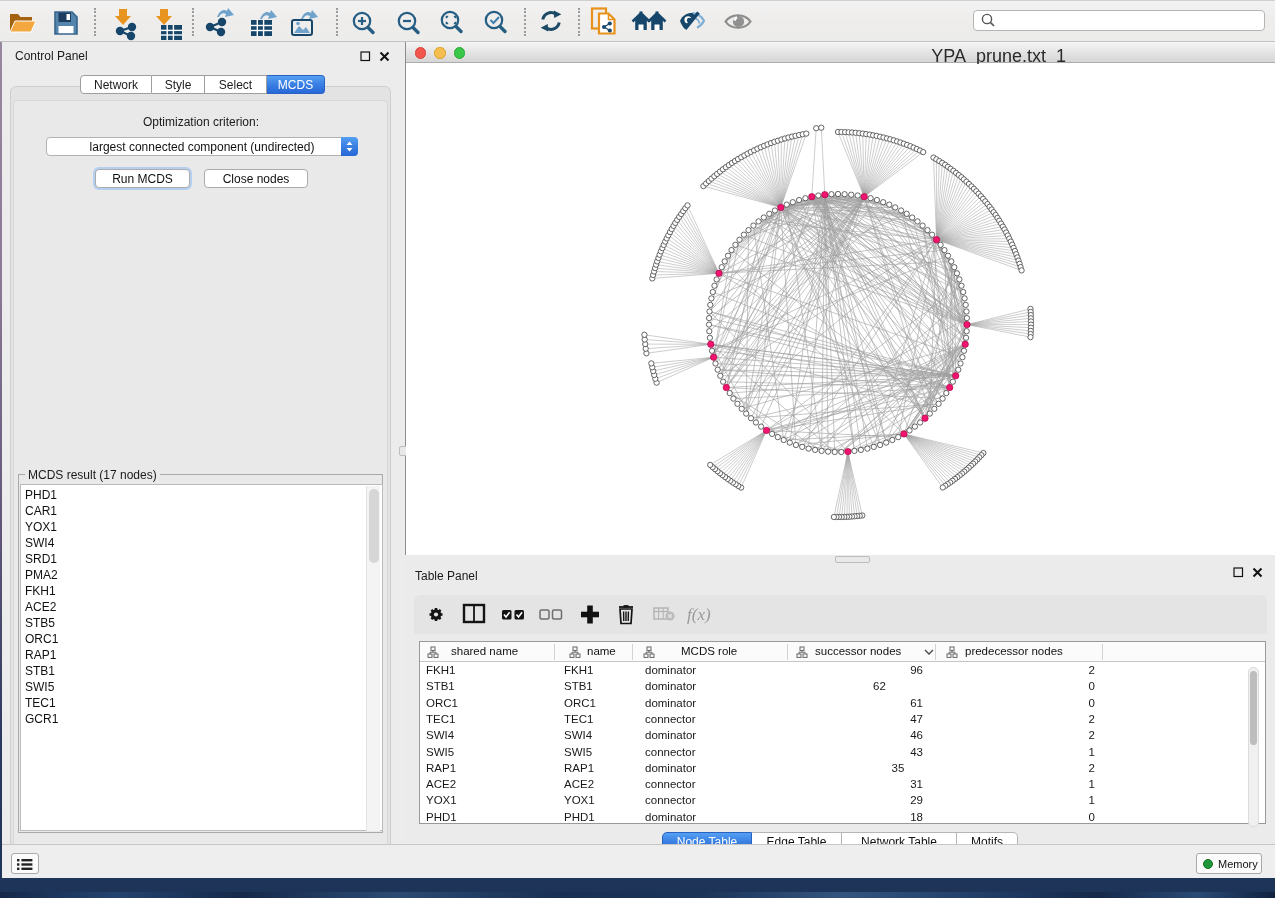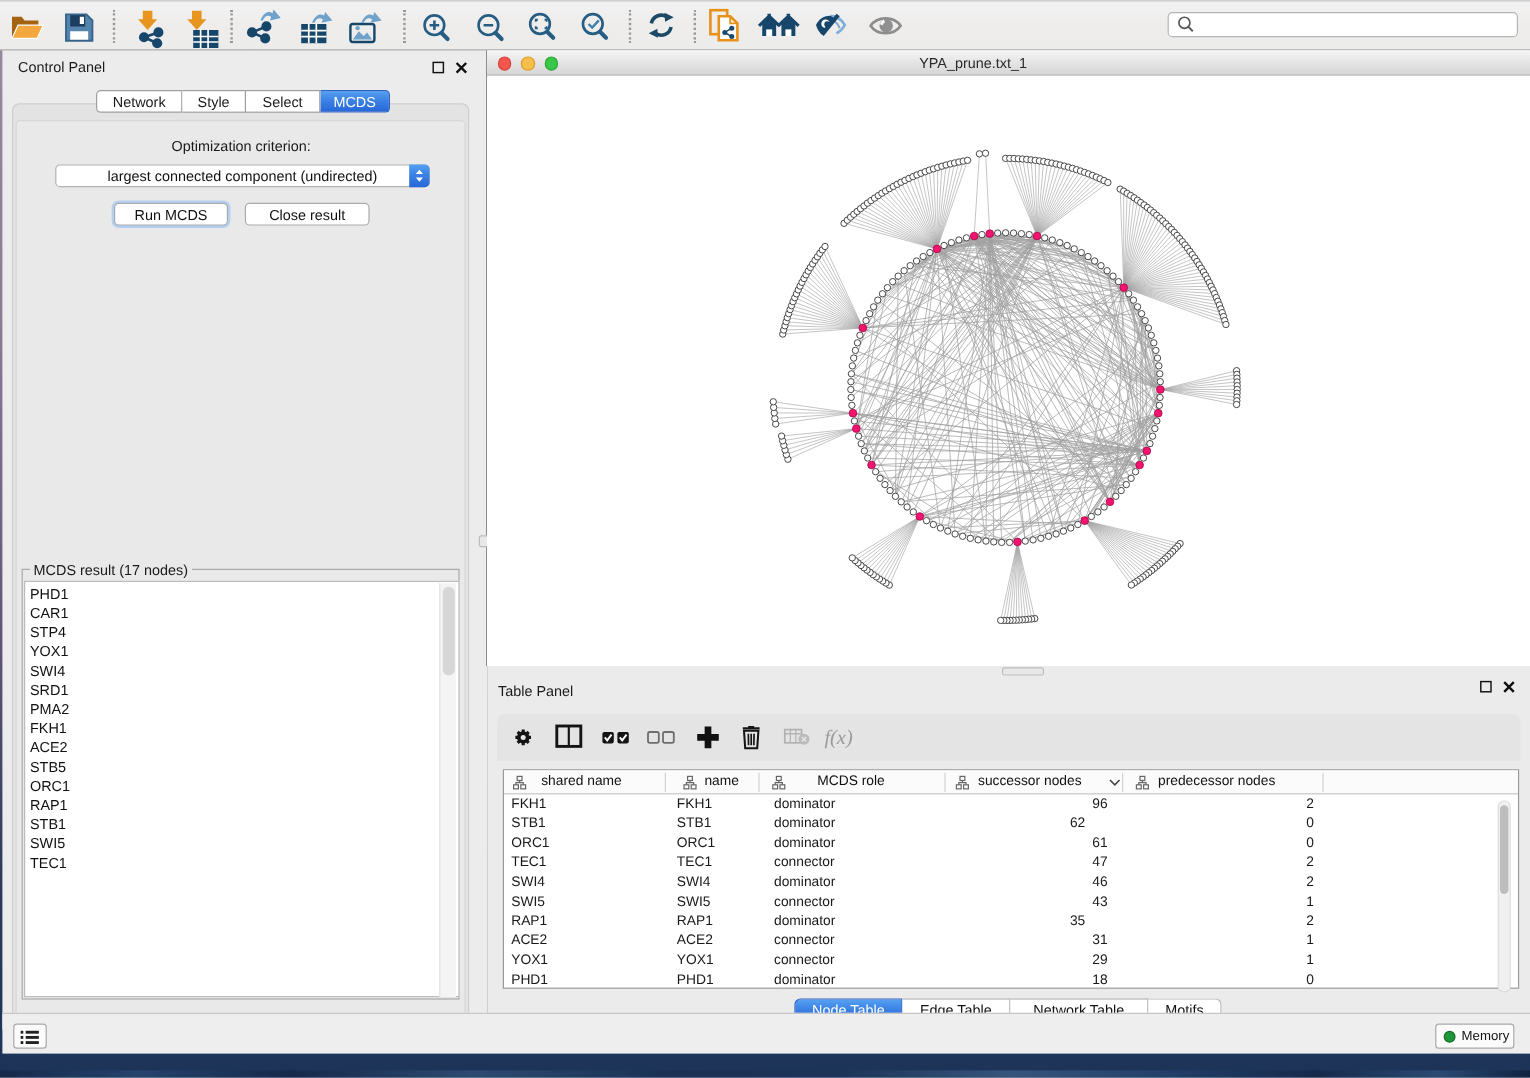--- a/index.html
+++ b/index.html
@@ -69,22 +69,22 @@
 
 #vdivider { left:405px; top:42px; width:1px; height:513px; background:#8d8d8d; }
 #vgrip { left:399px; top:446px; width:7px; height:10px; background:#e8e8e8;
   border:1px solid #bdbdbd; border-radius:2px; }
 
 
 #netwin { left:406px; top:42px; width:869px; height:513px; background:#fff; }
 #titlebar { position:absolute; left:0; top:0; width:869px; height:21px;
   background:linear-gradient(180deg,#f5f5f5 0%,#e3e3e3 55%,#d7d6d6 100%);
   border-bottom:1px solid #acacac; }
-#titlebar .t { position:absolute; top:3.5px; left:360px; width:300px; text-align:left;
-  font-size:12px; color:#2a2a2a; }
+#titlebar .t { position:absolute; top:3.5px; left:360px; width:300px; text-align:right;
+  font-size:18px; color:#2a2a2a; }
 .light { position:absolute; top:5.2px; width:11.5px; height:11.5px; border-radius:50%; }
 #netcanvas { position:absolute; left:0; top:22px; width:869px; height:491px; background:#fff; }
 
 
 #hgrip { left:835px; top:556px; width:10px; height:7px; background:#e8e8e8;
   border:1px solid #bdbdbd; border-radius:2px; }
 
 
 #tpanel { left:406px; top:555px; width:869px; height:303px; background:#eceBeb; }
 #tpanel .title { position:absolute; left:9px; top:14px; font-size:12px; color:#1a1a1a; }
@@ -279,39 +279,39 @@
   <div id="tabbox"></div>
   <div id="tabboxinner"></div>
   <div id="dropdown">largest connected component (undirected)
     <div id="ddcap"><svg width="17" height="19">
       <path d="M8.5 4.5 L11.5 8 L5.5 8 Z" fill="#fff"></path>
       <path d="M8.5 14.5 L11.5 11 L5.5 11 Z" fill="#fff"></path>
     </svg></div>
   </div>
   <div id="optlabel">Optimization criterion:</div>
   <div class="btn" id="runbtn">Run MCDS</div>
-  <div class="btn" id="closebtn">Close result</div>
+  <div class="btn" id="closebtn">Close nodes</div>
   <div id="fieldset">
     <div id="fieldlegend">MCDS result (17 nodes)</div>
     <div id="mcdslist">
       <div class="item" style="margin-top:2px">PHD1</div>
       <div class="item">CAR1</div>
-      <div class="item">STP4</div>
       <div class="item">YOX1</div>
       <div class="item">SWI4</div>
       <div class="item">SRD1</div>
       <div class="item">PMA2</div>
       <div class="item">FKH1</div>
       <div class="item">ACE2</div>
       <div class="item">STB5</div>
       <div class="item">ORC1</div>
       <div class="item">RAP1</div>
       <div class="item">STB1</div>
       <div class="item">SWI5</div>
       <div class="item">TEC1</div>
+      <div class="item">GCR1</div>
       <div id="listscroll">
           <div id="listthumb"></div>
         </div>
     </div>
   </div>
   <div class="tabs">
     <div class="tab first" style="width:72px">Network</div>
     <div class="tab" style="width:53px">Style</div>
     <div class="tab" style="width:62px">Select</div>
     <div class="tab sel last" style="width:58px">MCDS</div>
@@ -1244,21 +1244,21 @@
         <span style="left:6px">FKH1</span>
         <span style="left:144px">FKH1</span>
         <span style="left:225px">dominator</span>
         <span style="left:453px;width:50px;text-align:right">96</span>
         <span style="left:625px;width:50px;text-align:right">2</span>
       </div>
     <div class="trow" style="top:38.3px">
         <span style="left:6px">STB1</span>
         <span style="left:144px">STB1</span>
         <span style="left:225px">dominator</span>
-        <span style="left:453px;width:50px;text-align:center">62</span>
+        <span style="left:453px;width:50px;text-align:left">62</span>
         <span style="left:625px;width:50px;text-align:right">0</span>
       </div>
     <div class="trow" style="top:54.6px">
         <span style="left:6px">ORC1</span>
         <span style="left:144px">ORC1</span>
         <span style="left:225px">dominator</span>
         <span style="left:453px;width:50px;text-align:right">61</span>
         <span style="left:625px;width:50px;text-align:right">0</span>
       </div>
     <div class="trow" style="top:70.9px">

